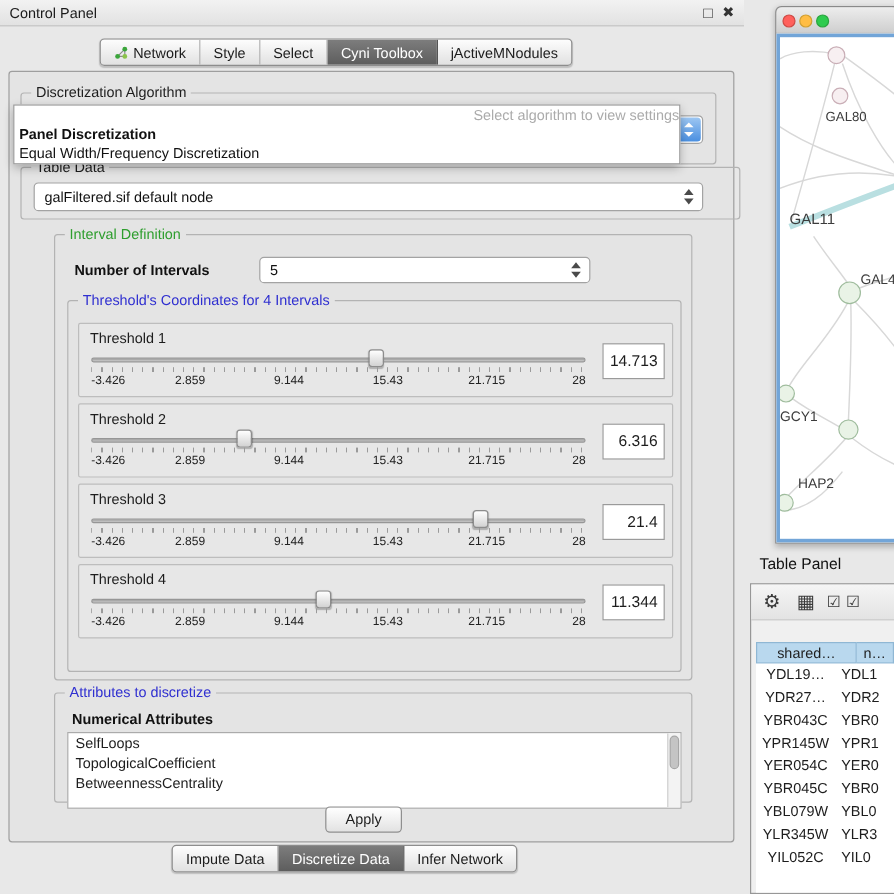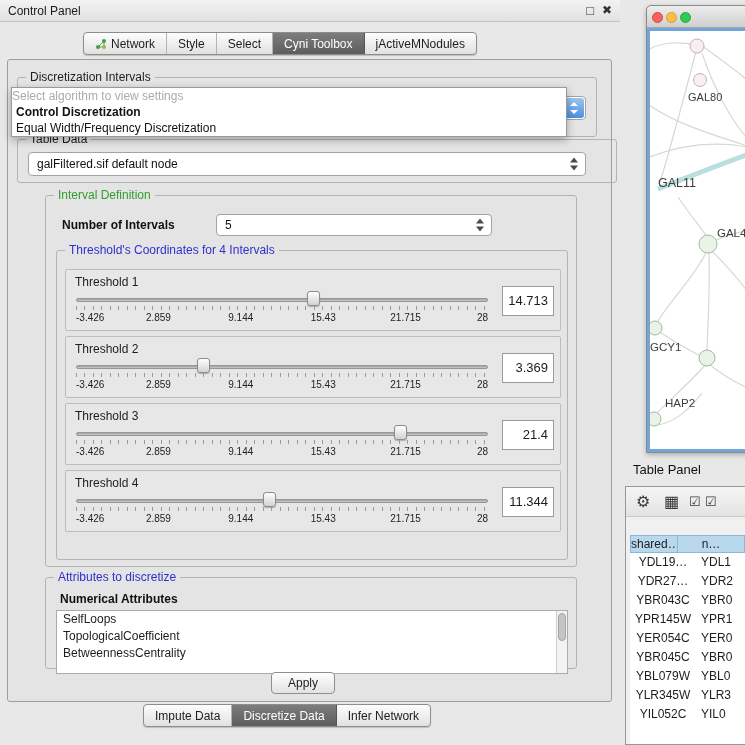--- a/index.html
+++ b/index.html
@@ -28,21 +28,21 @@
   .stepper{position:absolute;right:6px;top:50%;width:9px;height:13px;transform:translateY(-50%)}
   .stepper:before,.stepper:after{content:"";position:absolute;left:0;border-left:4.5px solid transparent;border-right:4.5px solid transparent}
   .stepper:before{top:0;border-bottom:5px solid #4a4a4a}
   .stepper:after{bottom:0;border-top:5px solid #4a4a4a}
   .combo-cap{position:absolute;right:1px;top:1px;bottom:1px;width:20px;border-radius:0 3px 3px 0;background:linear-gradient(#9cc6f2,#4a8fe0);}
   .combo-cap:before,.combo-cap:after{content:"";position:absolute;left:6px;border-left:4px solid transparent;border-right:4px solid transparent}
   .combo-cap:before{top:4px;border-bottom:4px solid #fff}
   .combo-cap:after{bottom:4px;border-top:4px solid #fff}
 
   .popup{position:absolute;background:#fff;border:1px solid #9a9a9a;box-shadow:0 3px 8px rgba(0,0,0,.3);z-index:40}
-  .popup .prompt{height:16px;line-height:16px;text-align:left;color:#ababab;font-size:12px}
+  .popup .prompt{height:16px;line-height:16px;text-align:right;color:#ababab;font-size:12px}
   .popup .opt{height:16px;line-height:16px;padding-left:4px;font-size:12px;color:#111;white-space:nowrap}
   .popup .opt.bold{font-weight:bold}
 
   .boldlabel{position:absolute;font-weight:bold;font-size:12px;color:#111;white-space:nowrap}
 
   .thr-row{position:absolute;left:8px;width:496px;height:62px;border:1px solid #bdbdbd;border-radius:2px;background:#e7e7e7}
   .thr-label{position:absolute;left:9px;top:5px;font-weight:normal;font-size:12px}
   .thr-value{position:absolute;right:6px;top:16px;width:52px;height:30px;background:#fff;border:1px solid #9a9a9a;font-size:13px;text-align:right;line-height:28px;padding-right:5px}
   .slider{position:absolute;left:10px;right:72px;top:20px;height:38px}
   .track{position:absolute;left:0;right:0;top:8px;height:4px;background:#c3c3c3;border:1px solid #969696;border-radius:2px;box-shadow:inset 0 1px 1px rgba(0,0,0,.15)}
@@ -114,29 +114,29 @@
         <span>Cyni Toolbox</span>
       </div>
     <div class="tab">
         <span>jActiveMNodules</span>
       </div>
   </div>
 
   <div class="mainpanel">
 
     <div class="fieldset" style="left:9px;top:17px;width:580px;height:60px">
-      <span class="legend">Discretization Intervals</span>
+      <span class="legend">Discretization Algorithm</span>
       <div class="combo" style="left:10px;top:18px;width:558px;height:24px;line-height:22px">
         <span class="combo-cap"></span>
       </div>
     </div>
 
     <div class="popup" style="left:3px;top:27px;width:556px;height:50px">
       <div class="prompt">Select algorithm to view settings</div>
-      <div class="opt bold">Control Discretization</div>
+      <div class="opt bold">Panel Discretization</div>
       <div class="opt">Equal Width/Frequency Discretization</div>
     </div>
 
     <div class="fieldset" style="left:9px;top:79px;width:600px;height:44px">
       <span class="legend">Table Data</span>
       <div class="combo" style="left:10px;top:12px;width:558px;height:24px">
         <span>galFiltered.sif default node</span>
         <span class="stepper"></span>
       </div>
     </div>
@@ -179,21 +179,21 @@
             <div class="ticks"></div>
             <div class="scale">
               <span class="p0">-3.426</span>
               <span class="p1">2.859</span>
               <span class="p2">9.144</span>
               <span class="p3">15.43</span>
               <span class="p4">21.715</span>
               <span class="p5">28</span>
             </div>
           </div>
-          <div class="thr-value">3.369</div>
+          <div class="thr-value">6.316</div>
         </div>
 
         <div class="thr-row" style="top:152px">
           <span class="thr-label">Threshold 3</span>
           <div class="slider">
             <div class="track"></div>
             <div class="thumb" style="left: 79%;"></div>
             <div class="ticks"></div>
             <div class="scale">
               <span class="p0">-3.426</span>
@@ -304,21 +304,21 @@
 <div class="tp-title" style="left:633px;top:462px">Table Panel</div>
 
 <div class="tablewin" style="left:625px;top:486px;width:121px;height:259px">
   <div class="ttoolbar">
     <span class="ticon" style="left:10px">⚙</span>
     <span class="ticon" style="left:38px">▦</span>
     <span class="ticon small" style="left:63px">☑</span>
     <span class="ticon small" style="left:79px">☑</span>
   </div>
   <div class="thead" style="left:4px;top:48px;right:0">
-    <div class="thcell" style="width:48px">shared…</div>
+    <div class="thcell" style="width:84px">shared…</div>
     <div class="thcell" style="flex:1;border-left:none">n…</div>
   </div>
   <div class="trows" style="left:4px;top:66px;right:0;bottom:0">
     <div class="trow">
       <div class="tcell c1">YDL19…</div>
       <div class="tcell c2">YDL1</div>
     </div>
     <div class="trow">
       <div class="tcell c1">YDR27…</div>
       <div class="tcell c2">YDR2</div>

